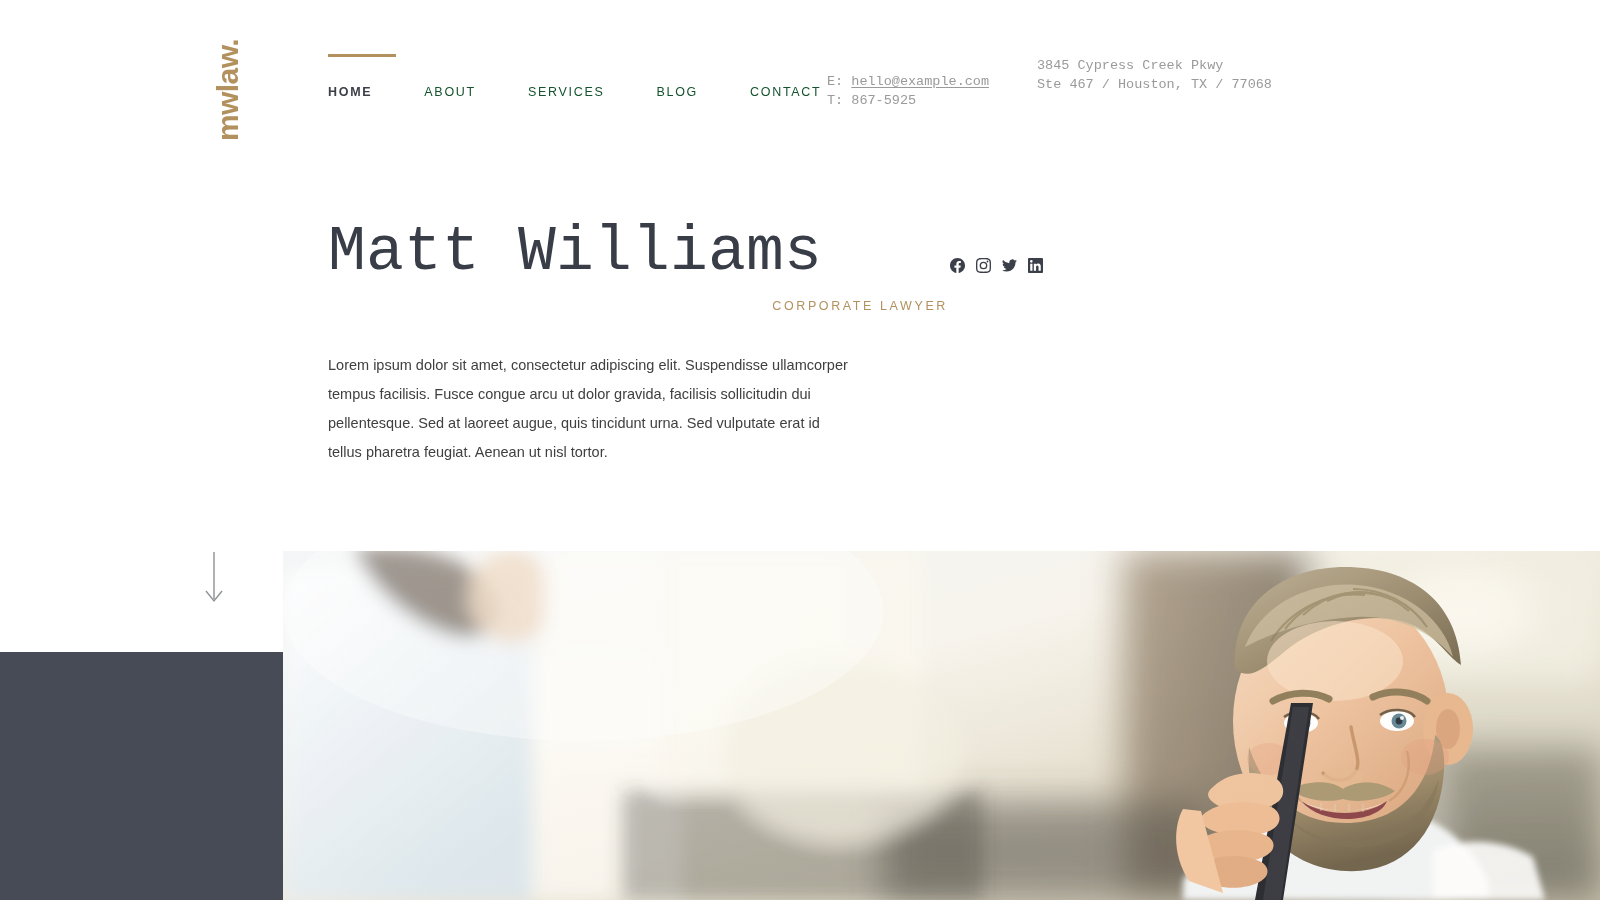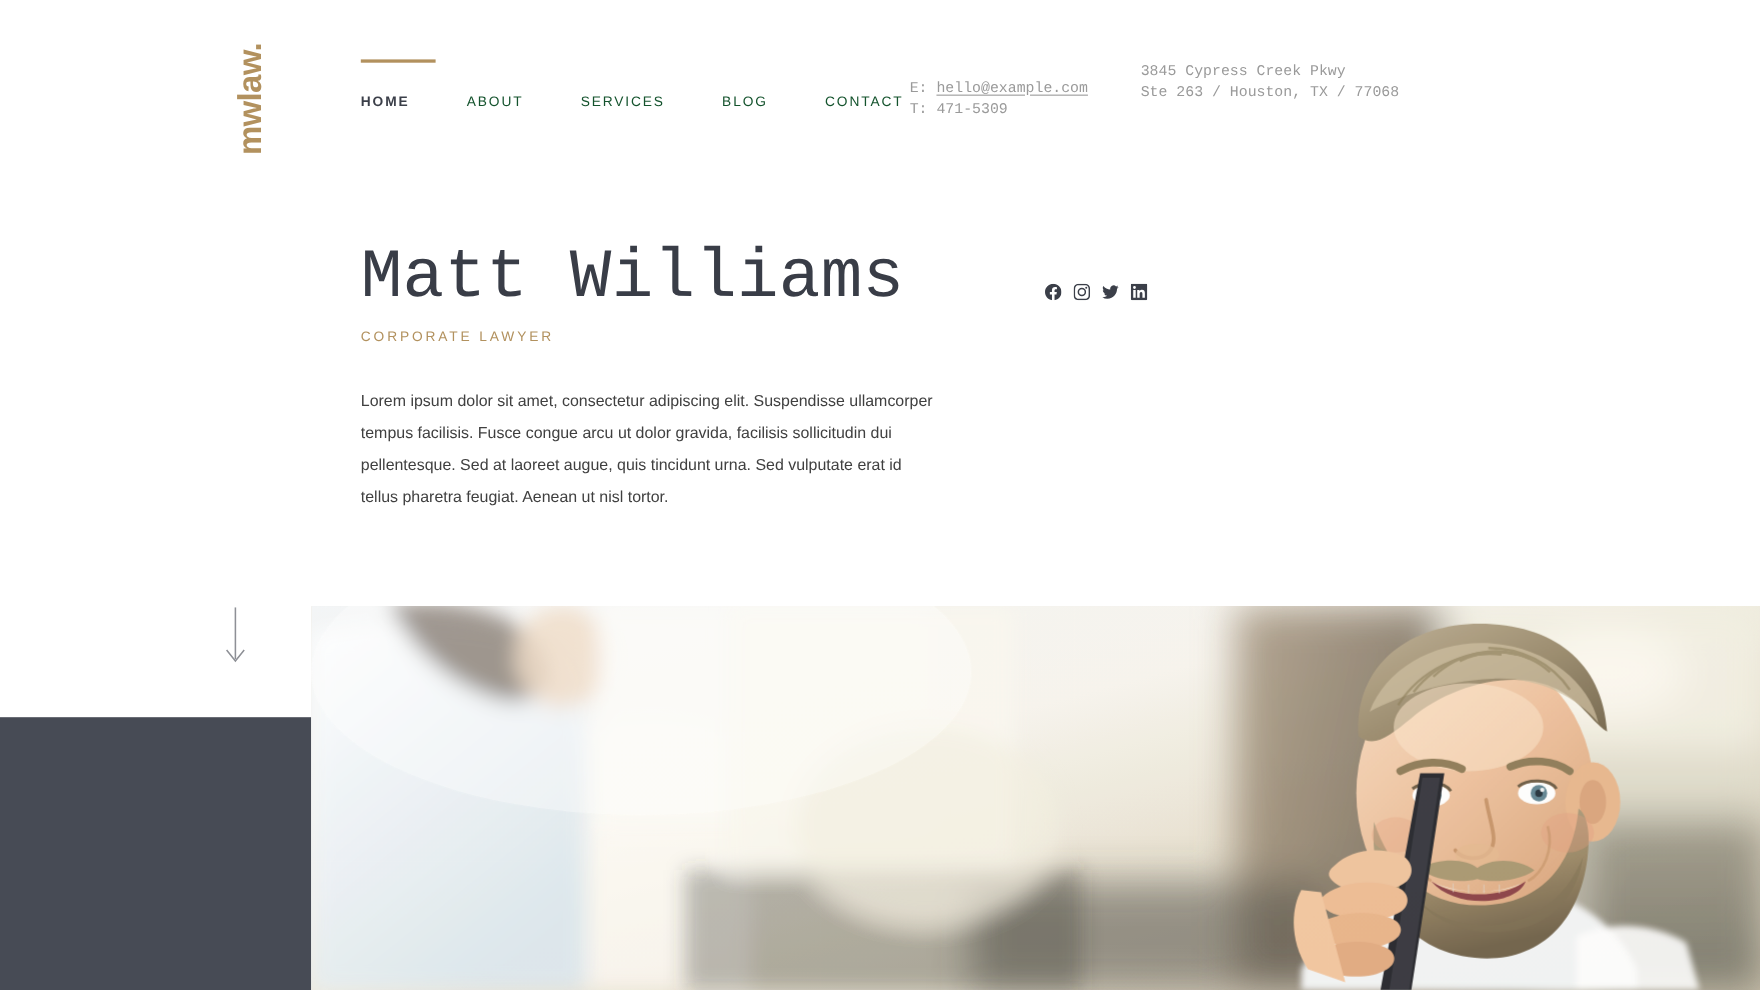--- a/index.html
+++ b/index.html
@@ -110,20 +110,21 @@
     letter-spacing: 0.2px;
     line-height: 1.12;
   }
   .hero-role {
     margin-top: 10px;
     font-size: 12.5px;
     letter-spacing: 2.6px;
     color: #b2915e;
     text-transform: uppercase;
     font-weight: 400;
+    text-align: right;
   }
   .hero-body {
     margin-top: 38px;
     width: 520px;
     font-size: 14.5px;
     line-height: 2.0;
     color: #404040;
   }
 
   
@@ -192,26 +193,26 @@
       <li class="nav-item active">HOME</li>
       <li class="nav-item">ABOUT</li>
       <li class="nav-item">SERVICES</li>
       <li class="nav-item">BLOG</li>
       <li class="nav-item">CONTACT</li>
     </ul>
   </nav>
 
   <div class="contact-col email-col">
     <span class="contact-line"><span>E:</span>&nbsp;<span class="contact-link">hello@example.com</span></span>
-    <span class="contact-line">T: 471-5309</span>
+    <span class="contact-line">T: 867-5925</span>
   </div>
 
   <div class="contact-col addr-col">
     <span class="contact-line">3845 Cypress Creek Pkwy</span>
-    <span class="contact-line">Ste 263 / Houston, TX / 77068</span>
+    <span class="contact-line">Ste 467 / Houston, TX / 77068</span>
   </div>
 
   <section class="hero">
     <h1 class="hero-name">Matt Williams</h1>
     <div class="hero-role">CORPORATE LAWYER</div>
     <p class="hero-body">Lorem ipsum dolor sit amet, consectetur adipiscing elit. Suspendisse ullamcorper tempus facilisis. Fusce congue arcu ut dolor gravida, facilisis sollicitudin dui pellentesque. Sed at laoreet augue, quis tincidunt urna. Sed vulputate erat id tellus pharetra feugiat. Aenean ut nisl tortor.</p>
   </section>
 
   <div class="social-row">
     <a class="social-icon">

